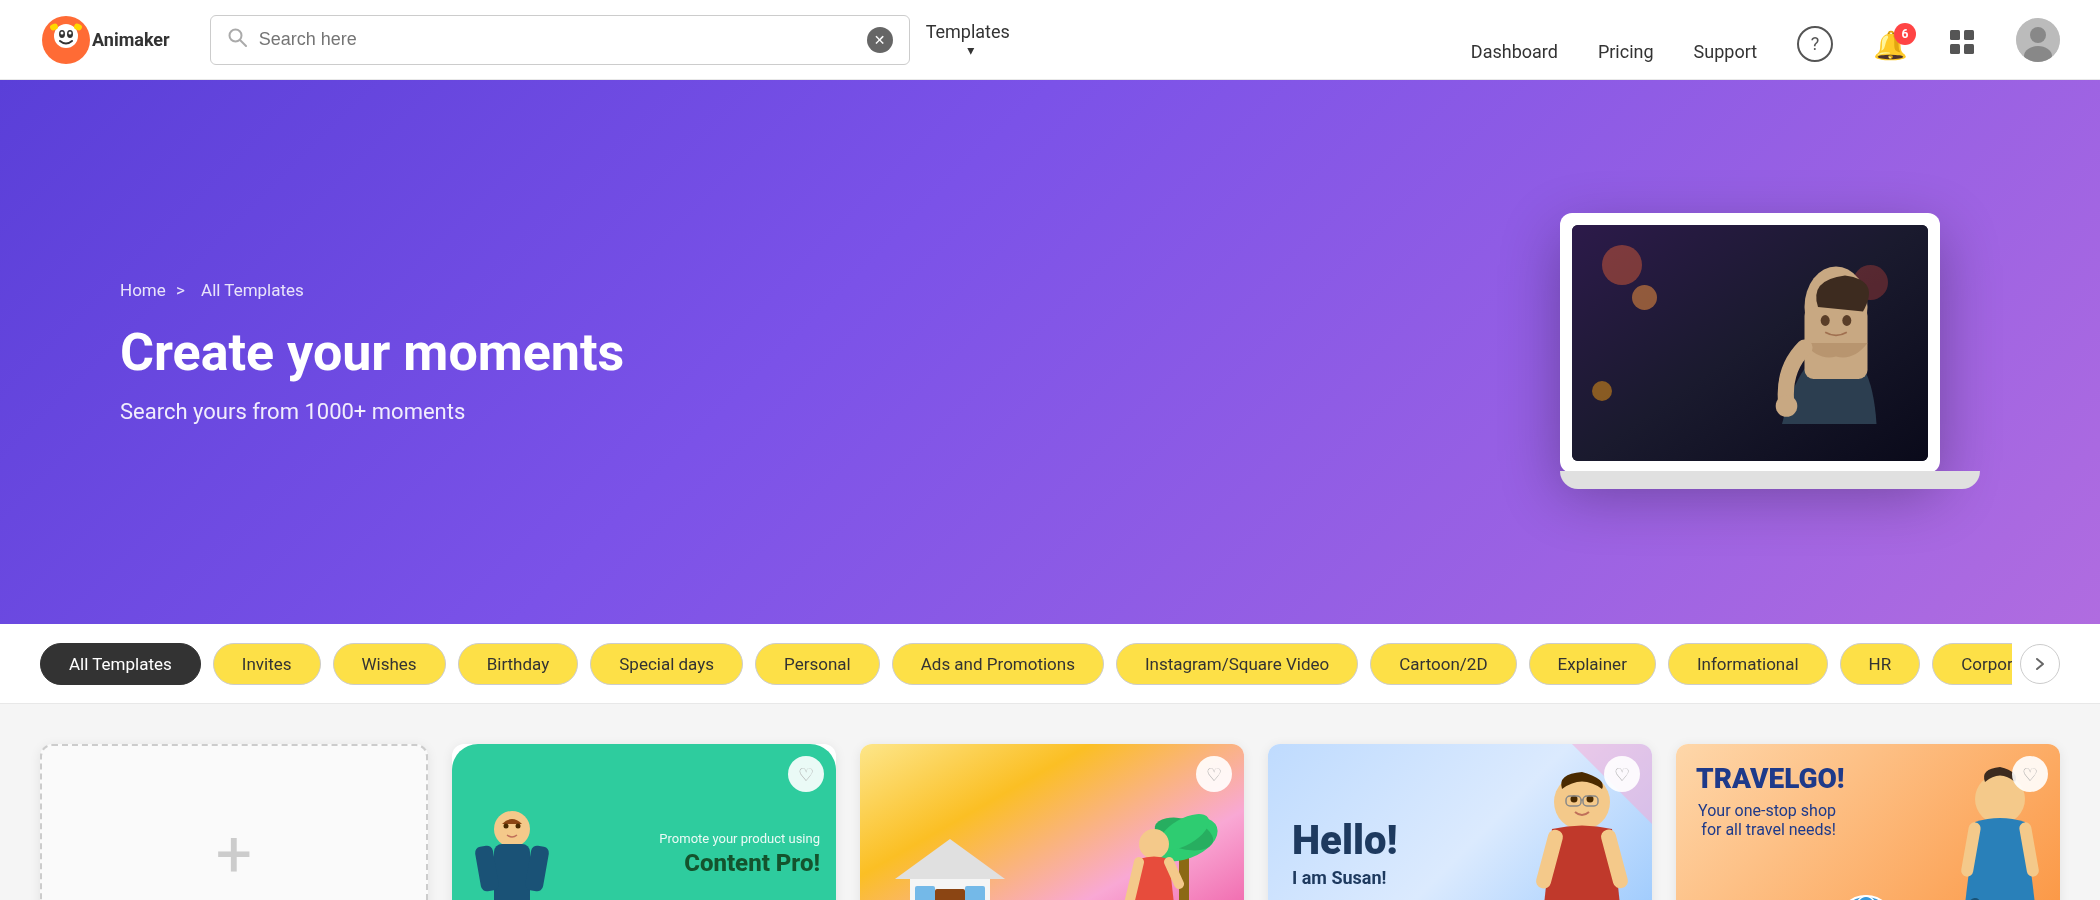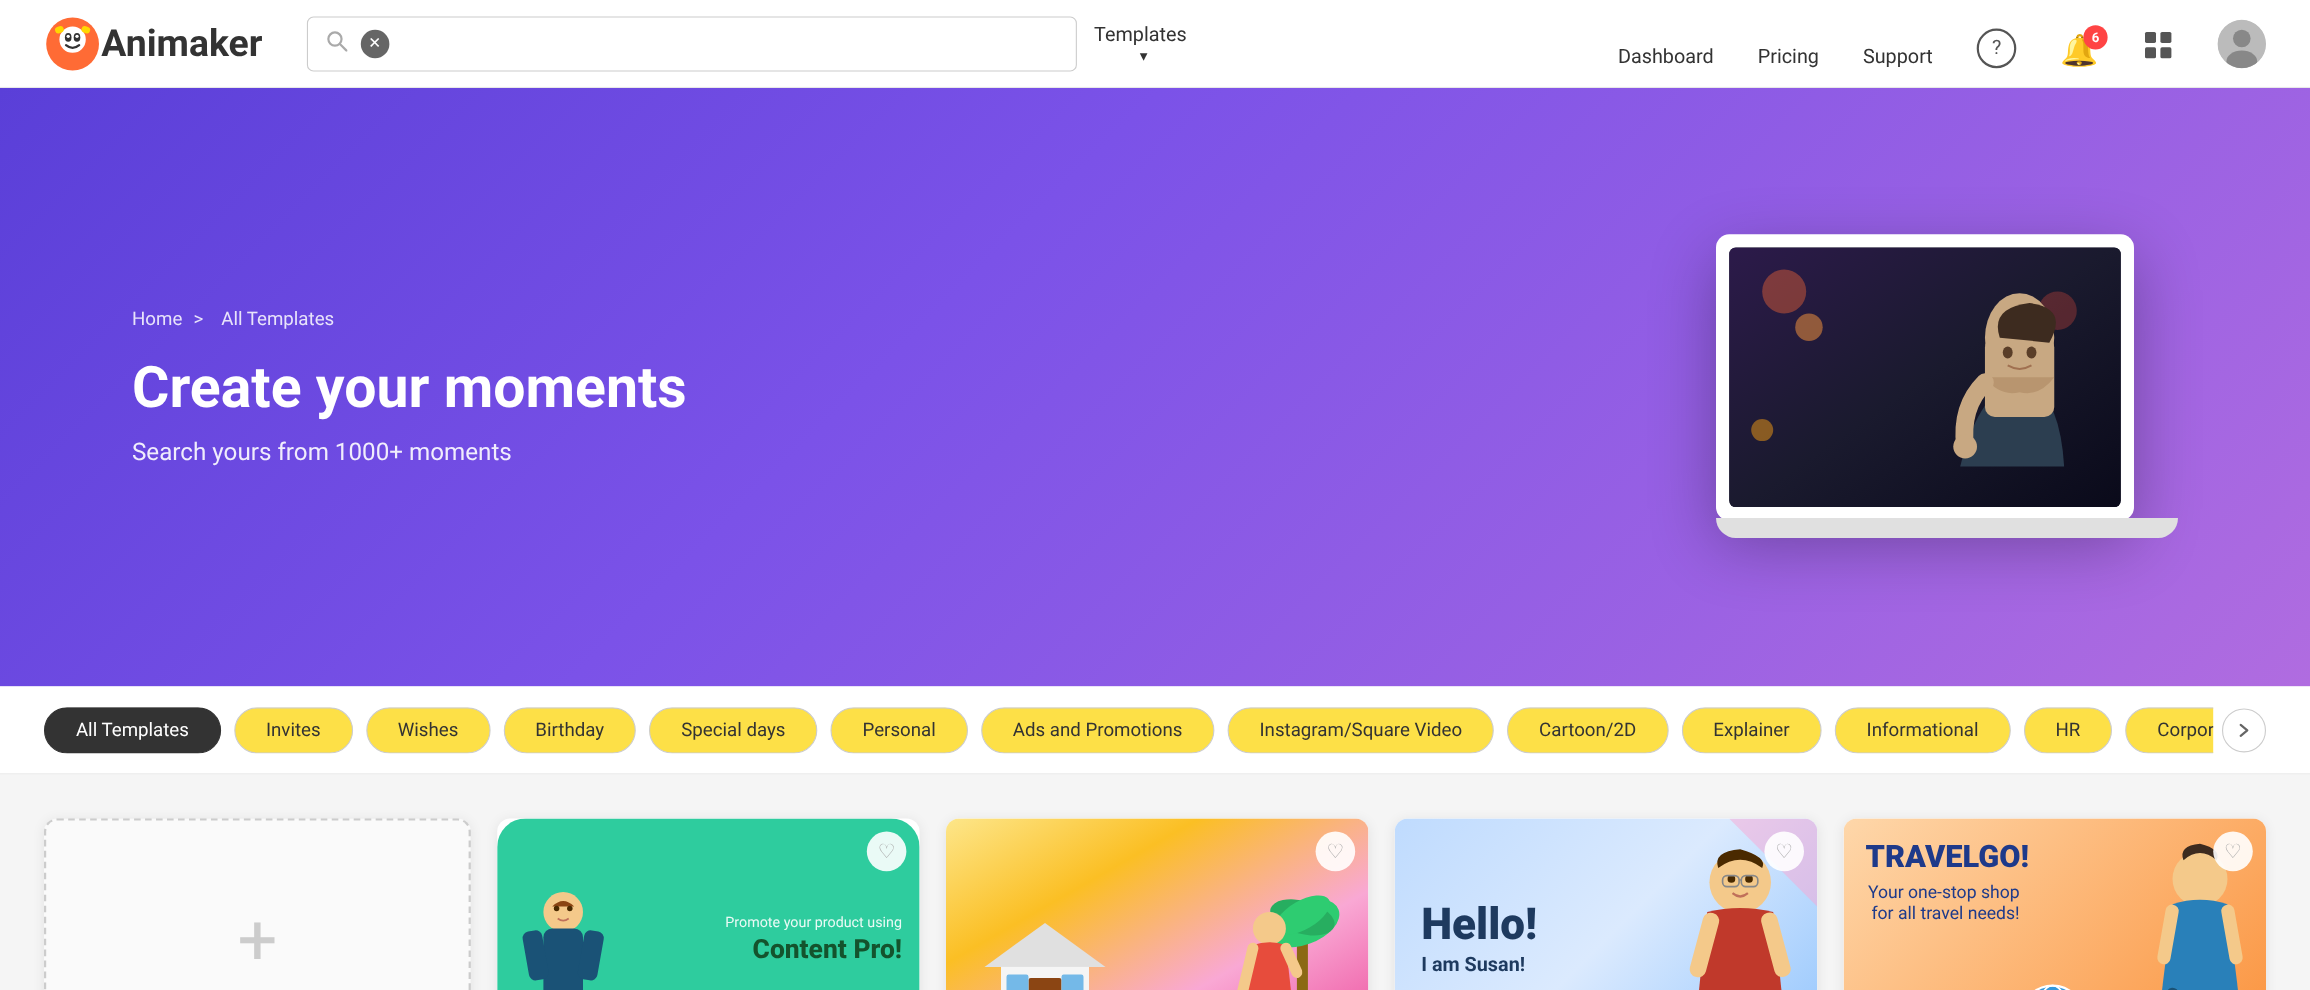--- a/index.html
+++ b/index.html
@@ -16,21 +16,21 @@
       position: relative;
       z-index: 10;
     }
     .logo-area {
       display: flex;
       align-items: center;
       margin-right: 40px;
       flex-shrink: 0;
     }
     .logo-text {
-      font-size: 34px;
+      font-size: 18px;
       font-weight: 700;
       color: #333;
     }
     .search-bar {
       flex: 1;
       max-width: 700px;
       display: flex;
       align-items: center;
       border: 1.5px solid #ccc;
       border-radius: 6px;
@@ -393,20 +393,21 @@
     <span class="logo-text">Animaker</span>
   </div>
 
   <div class="search-bar">
     <span class="search-icon-wrap">
       <svg width="20" height="20" viewBox="0 0 20 20" fill="none">
           <circle cx="8.5" cy="8.5" r="6" stroke="#aaa" stroke-width="2"></circle>
           <line x1="13" y1="13" x2="19" y2="19" stroke="#aaa" stroke-width="2" stroke-linecap="round"></line>
         </svg>
     </span>
+    <input type="text" placeholder="Search here" style="">
     <div class="search-clear">✕</div>
   </div>
 
   <div class="templates-dropdown">
     <span>Templates</span>
     <span class="chevron">▾</span>
   </div>
 
   <nav class="nav-links">
     <a class="nav-link">Dashboard</a>

